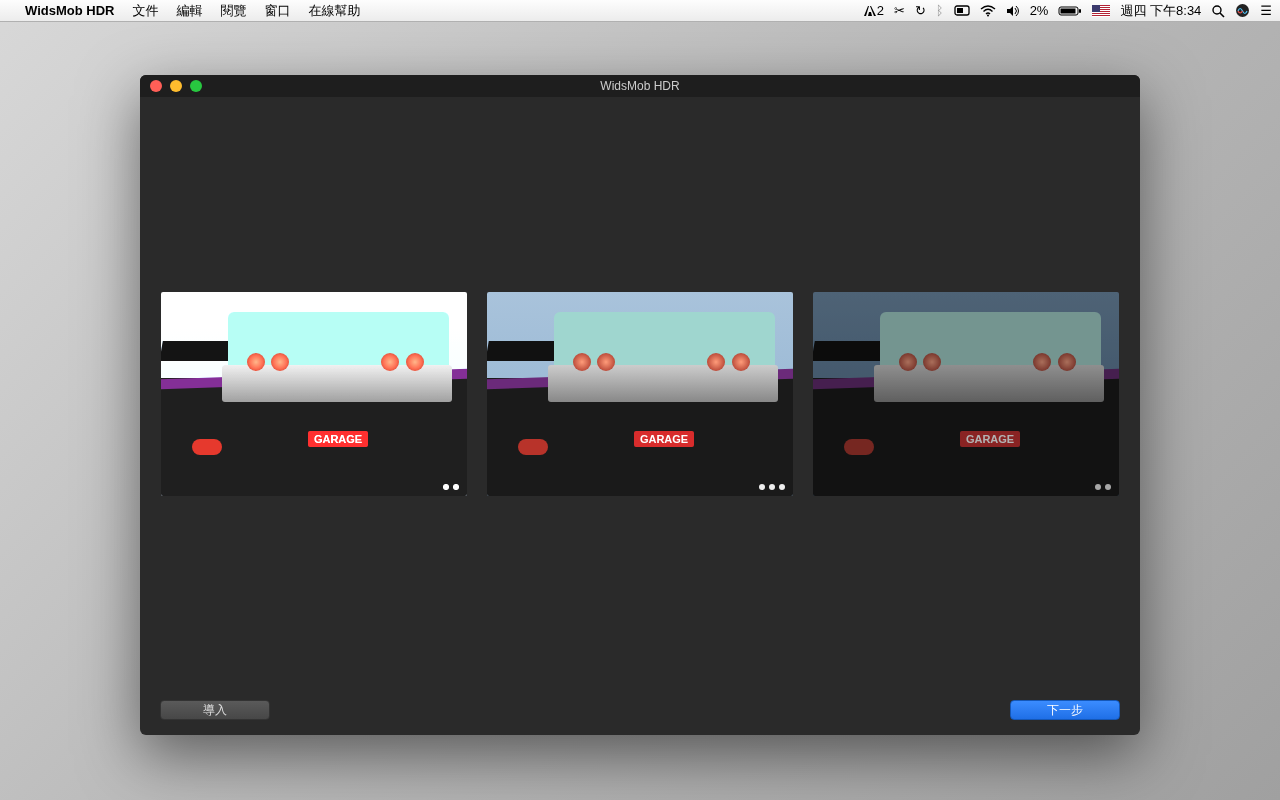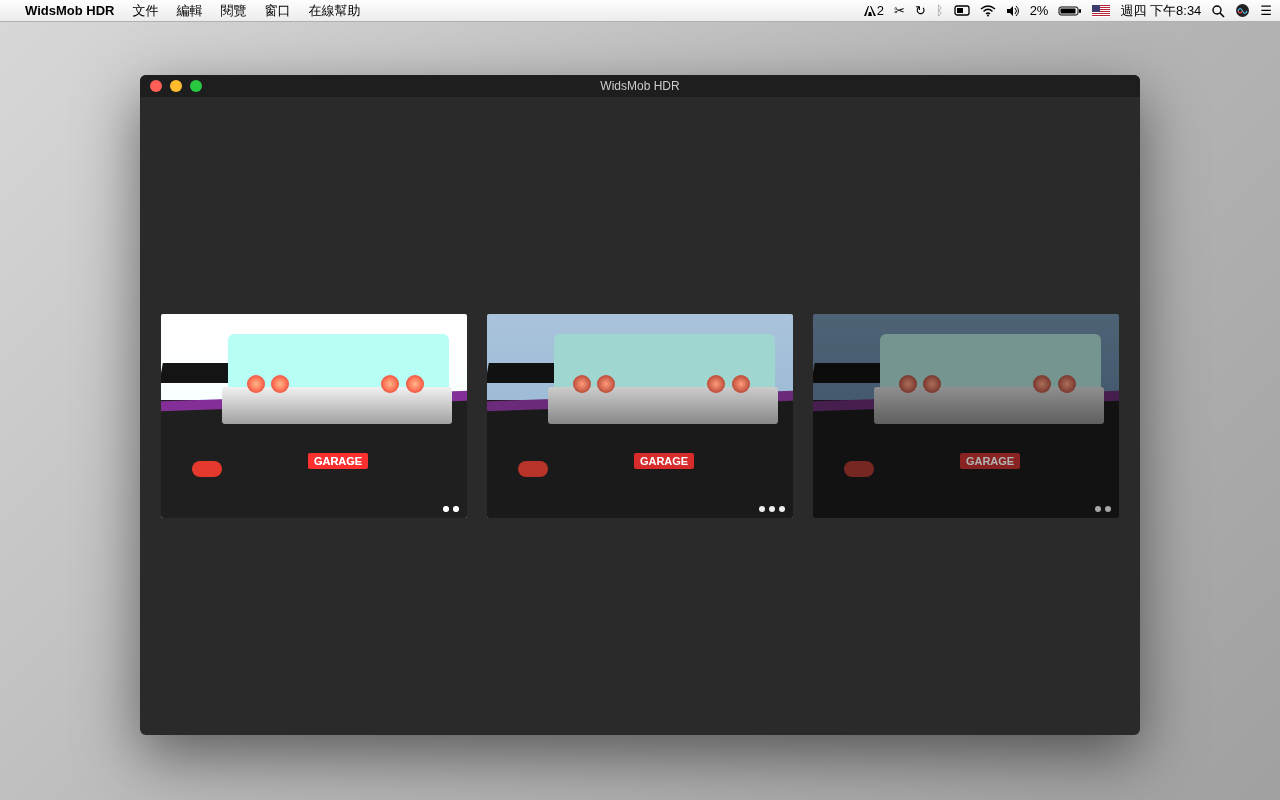--- a/index.html
+++ b/index.html
@@ -271,13 +271,17 @@
         <div class="sign">GARAGE</div>
         <div class="dots">
             <div class="dot"></div>
             <div class="dot"></div>
           </div>
       </div>
 
     </div>
   </div>
 
+  <div class="footer">
+    <div class="btn secondary">導入</div>
+    <div class="btn primary">下一步</div>
+  </div>
 </div>
 
 </body></html>

